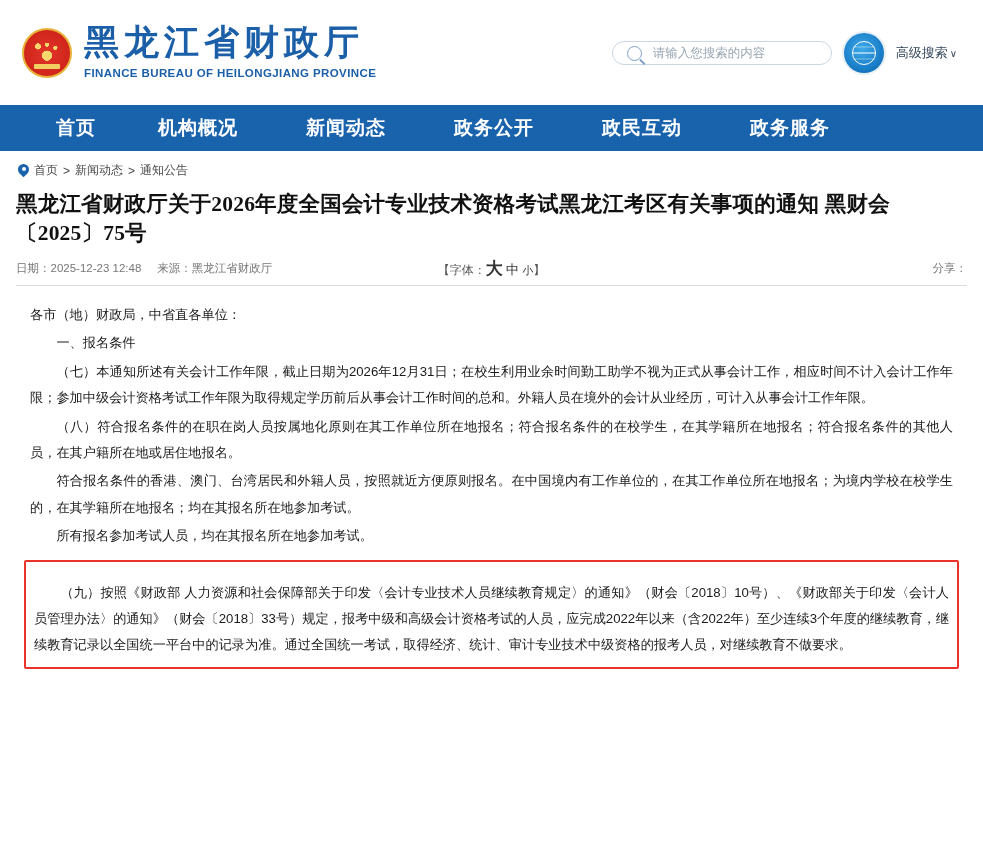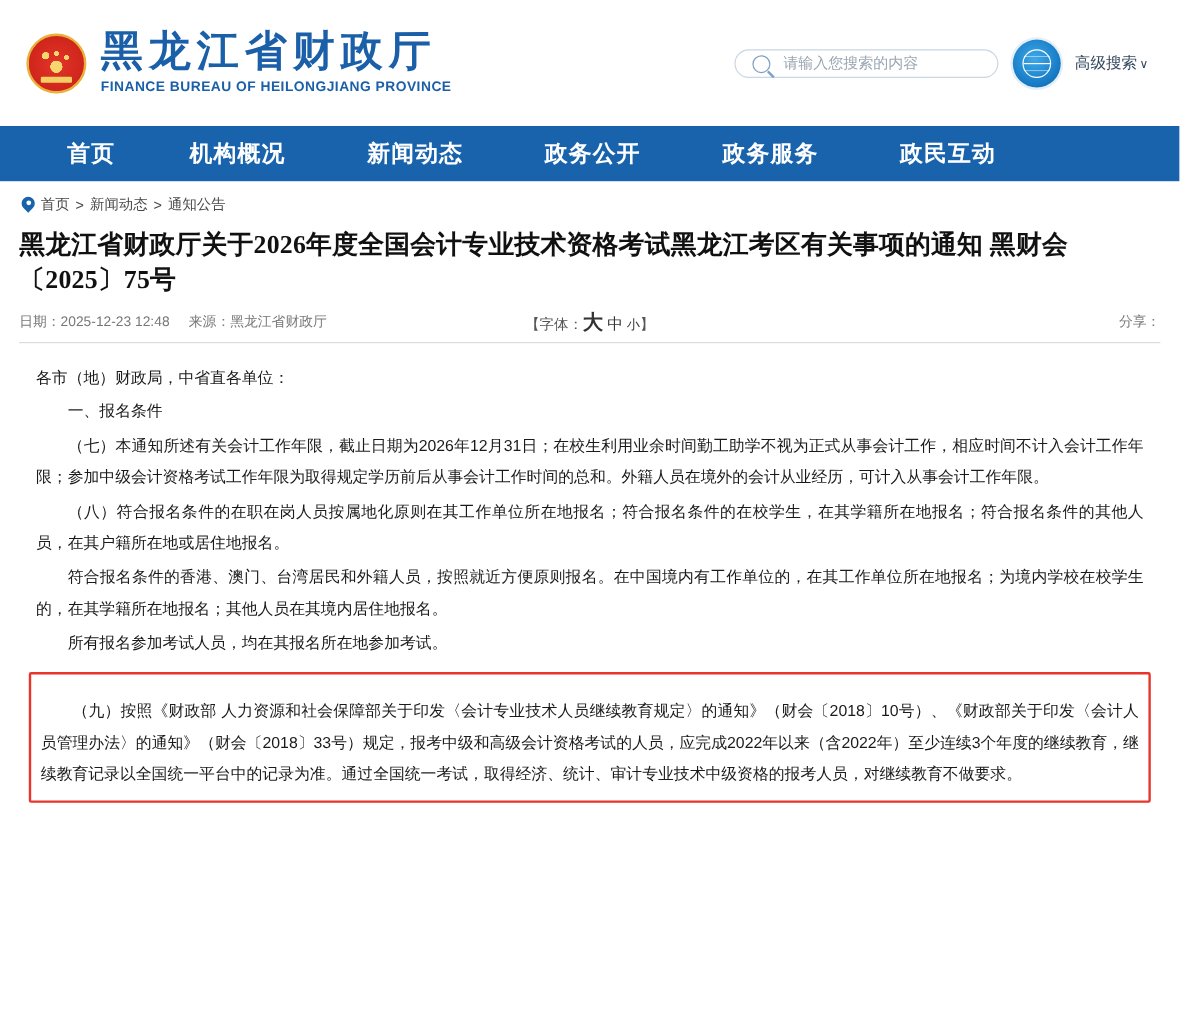--- a/index.html
+++ b/index.html
@@ -268,22 +268,22 @@
       <span>高级搜索</span><span class="caret">∨</span>
     </div>
   </div>
 </div>
 
 <div class="nav">
   <div class="nav-item">首页</div>
   <div class="nav-item wide">机构概况</div>
   <div class="nav-item wide">新闻动态</div>
   <div class="nav-item wide">政务公开</div>
+  <div class="nav-item wide">政民互动</div>
   <div class="nav-item wide">政务服务</div>
-  <div class="nav-item wide">政民互动</div>
 </div>
 
 <div class="crumb">
   <span class="pin-icon"></span>
   <a href="#">首页</a>
   <span>&gt;</span>
   <a href="#">新闻动态</a>
   <span>&gt;</span>
   <a href="#">通知公告</a>
 </div>
@@ -299,19 +299,19 @@
     <span class="sml">小</span><span>】</span>
   </span>
   <span class="share">分享：</span>
 </div>
 
 <div class="body-wrap">
   <p class="p-noindent">各市（地）财政局，中省直各单位：</p>
   <p class="p-indent">一、报名条件</p>
   <p class="p-indent">（七）本通知所述有关会计工作年限，截止日期为2026年12月31日；在校生利用业余时间勤工助学不视为正式从事会计工作，相应时间不计入会计工作年限；参加中级会计资格考试工作年限为取得规定学历前后从事会计工作时间的总和。外籍人员在境外的会计从业经历，可计入从事会计工作年限。</p>
   <p class="p-indent">（八）符合报名条件的在职在岗人员按属地化原则在其工作单位所在地报名；符合报名条件的在校学生，在其学籍所在地报名；符合报名条件的其他人员，在其户籍所在地或居住地报名。</p>
-  <p class="p-indent">符合报名条件的香港、澳门、台湾居民和外籍人员，按照就近方便原则报名。在中国境内有工作单位的，在其工作单位所在地报名；为境内学校在校学生的，在其学籍所在地报名；其他人员在其境内居住地报名。</p>
+  <p class="p-indent">符合报名条件的香港、澳门、台湾居民和外籍人员，按照就近方便原则报名。在中国境内有工作单位的，在其工作单位所在地报名；为境内学校在校学生的，在其学籍所在地报名；均在其报名所在地参加考试。</p>
   <p class="p-indent">所有报名参加考试人员，均在其报名所在地参加考试。</p>
 
   <div class="highlight-box">
     <p class="p-indent">（九）按照《财政部  人力资源和社会保障部关于印发〈会计专业技术人员继续教育规定〉的通知》（财会〔2018〕10号）、《财政部关于印发〈会计人员管理办法〉的通知》（财会〔2018〕33号）规定，报考中级和高级会计资格考试的人员，应完成2022年以来（含2022年）至少连续3个年度的继续教育，继续教育记录以全国统一平台中的记录为准。通过全国统一考试，取得经济、统计、审计专业技术中级资格的报考人员，对继续教育不做要求。</p>
   </div>
 </div>
 
 </body></html>

